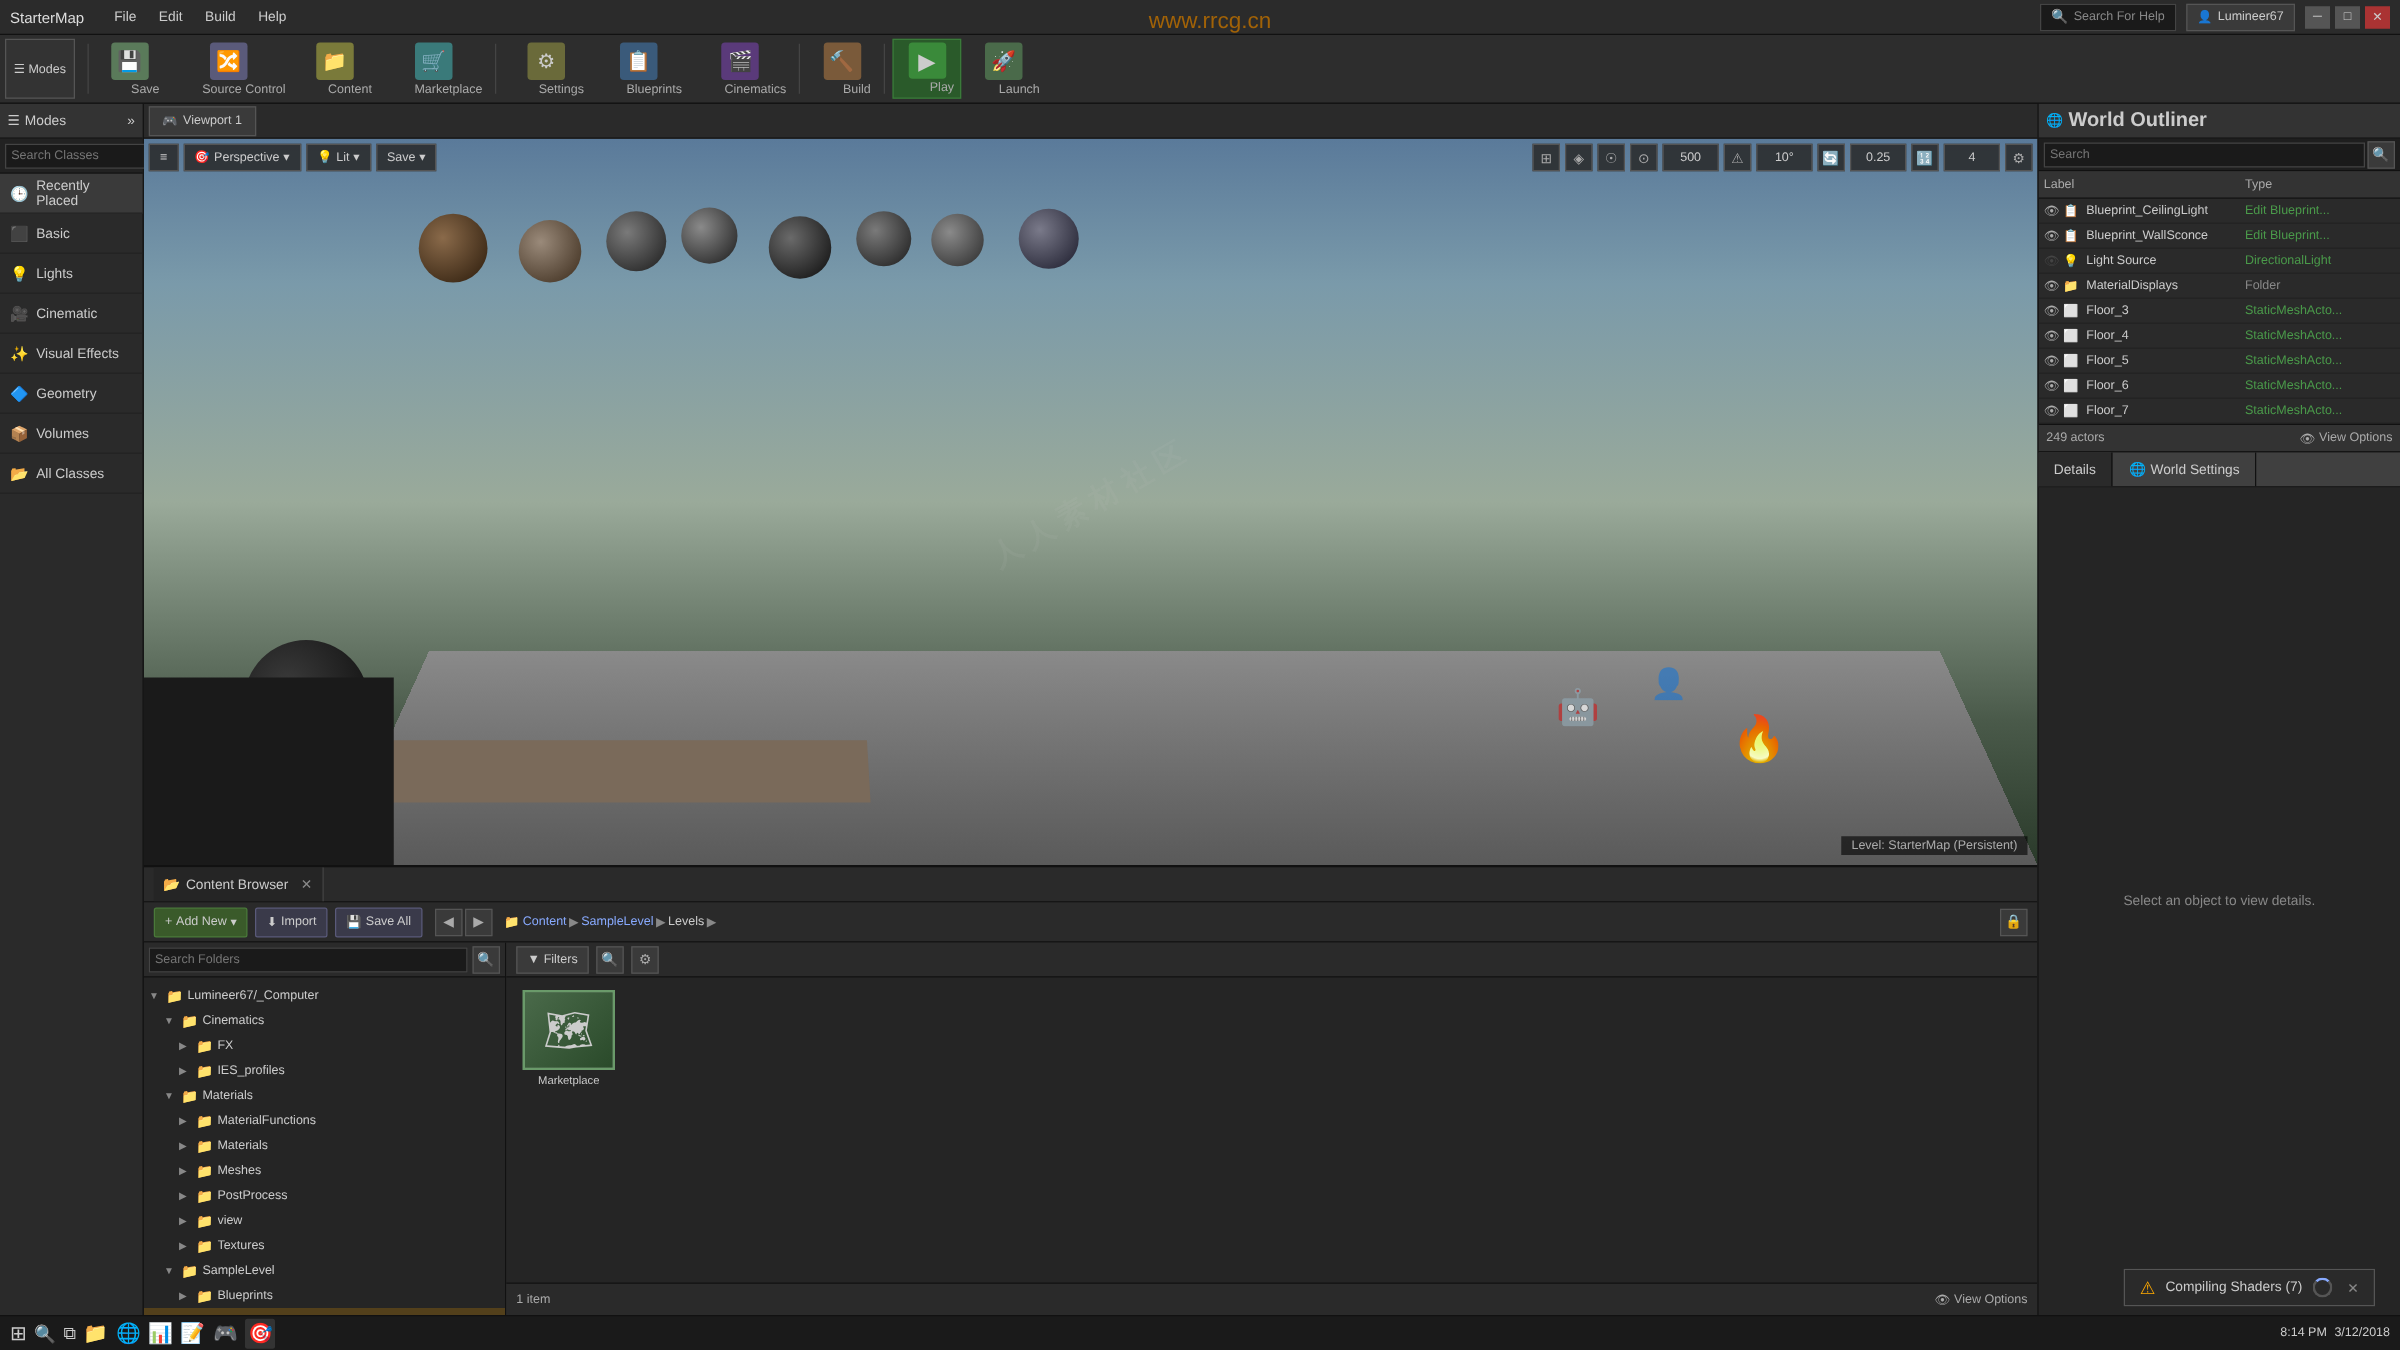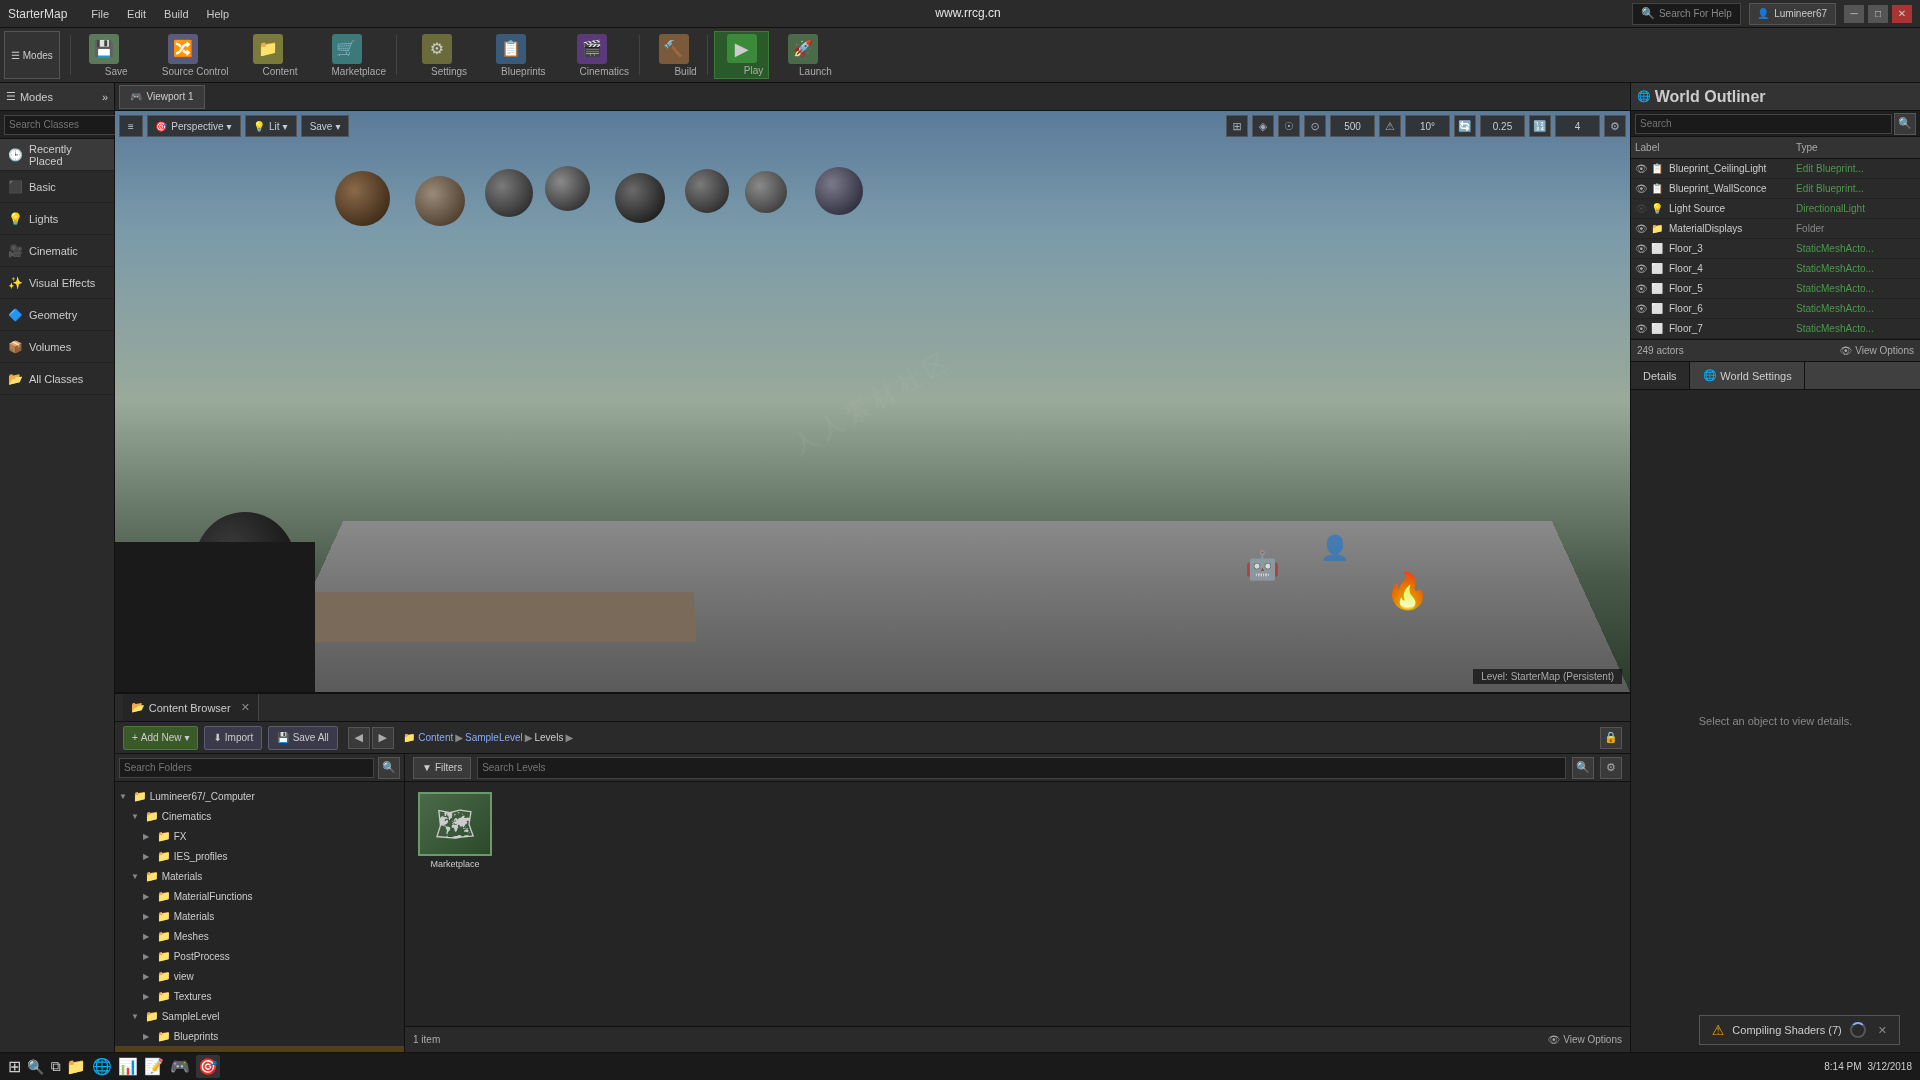--- a/index.html
+++ b/index.html
@@ -475,21 +475,20 @@
                 </div>
             </div>
           </div>
 
           <div id="cb-content">
             <div id="cb-content-toolbar">
               <button class="filters-btn">
                 <span>▼</span>
                 <span>Filters</span>
               </button>
-              <input type="text" placeholder="Search Levels" style="">
               <div class="cb-search-btn">🔍</div>
               <div class="cb-settings-btn">⚙</div>
             </div>
             <div id="cb-items">
               <div class="content-item">
                 <div class="item-thumb" style="background:linear-gradient(135deg,#4a6a4a,#2a4a2a);border-color:#6a9a6a;font-size:32px;">🗺</div>
                 <span class="item-name">Marketplace</span>
               </div>
             </div>
             <div id="cb-footer">
@@ -620,14 +619,14 @@
 </div>
 
 <div id="compiling-shaders">
   <span class="warning-icon">⚠</span>
   <span>Compiling Shaders (7)</span>
   <div class="spinner"></div>
   <span style="cursor:pointer;color:#888;margin-left:4px;">✕</span>
 </div>
 
 <div style="position:fixed;top:6px;left:50%;transform:translateX(-50%);pointer-events:none;z-index:9999;">
-  <span style="color:#e5e5e5;font-size:12px;margin-left:16px;">www.rrcg.cn</span>
+  <span style="color:#a16207;font-size:18px;margin-left:16px;">www.rrcg.cn</span>
 </div>
 
 </body></html>

